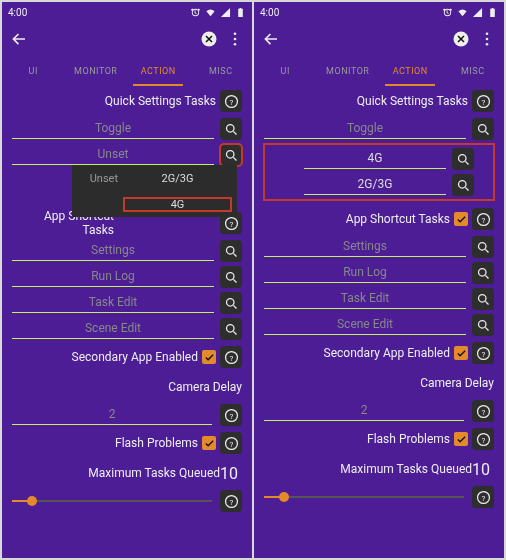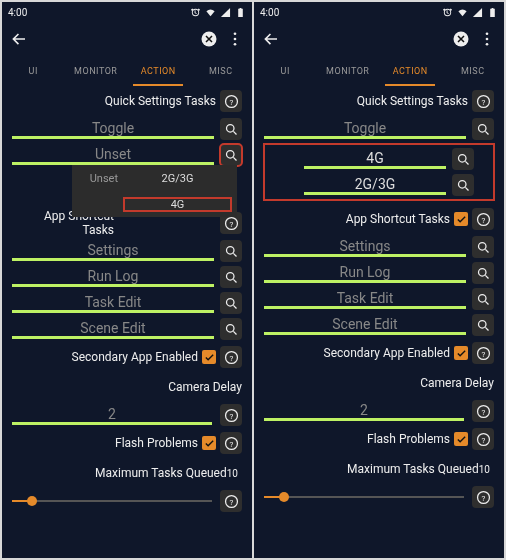--- a/index.html
+++ b/index.html
@@ -6,21 +6,21 @@
   body {
     background: #d8d8d8;
     font-family: Roboto, Arial, sans-serif;
     display: flex;
     gap: 2px;
     padding: 2px;
   }
   .pane {
     width: 251px;
     height: 556px;
-    background: #0f172a;
+    background: #4c1d95;
     color: #ccc;
     position: relative;
     overflow: hidden;
   }
   .statusbar {
     height: 20px;
     display: flex;
     align-items: center;
     padding: 0 6px;
     font-size: 10px;
@@ -82,23 +82,23 @@
   }
   .help-btn svg { width: 15px; height: 15px; fill: #eee; }
   .field-row {
     display: flex;
     align-items: center;
     height: 26px;
     gap: 4px;
   }
   .field {
     flex: 1;
-    border-bottom: 3px solid #bef264;
+    border-bottom: 1px solid #bef264;
     text-align: center;
-    font-size: 14px;
+    font-size: 12px;
     color: #888;
     padding-bottom: 16px;
     height: 20px;
     line-height: 18px;
   }
   .search-btn {
     width: 22px; height: 22px;
     border-radius: 4px;
     background: #2e2e2e;
     display: flex;
@@ -111,21 +111,21 @@
     width: 14px; height: 14px;
     background: #e58a2a;
     display: flex;
     align-items: center;
     justify-content: center;
     margin-left: 4px;
     border-radius: 2px;
   }
   .checkbox svg { width: 11px; height: 11px; fill: #111; }
   .value-right {
-    font-size: 10px;
+    font-size: 16px;
     color: #eee;
     margin-right: 4px;
   }
   .slider-track {
     position: relative;
     height: 20px;
     display: flex;
     align-items: center;
     flex: 1;
   }

